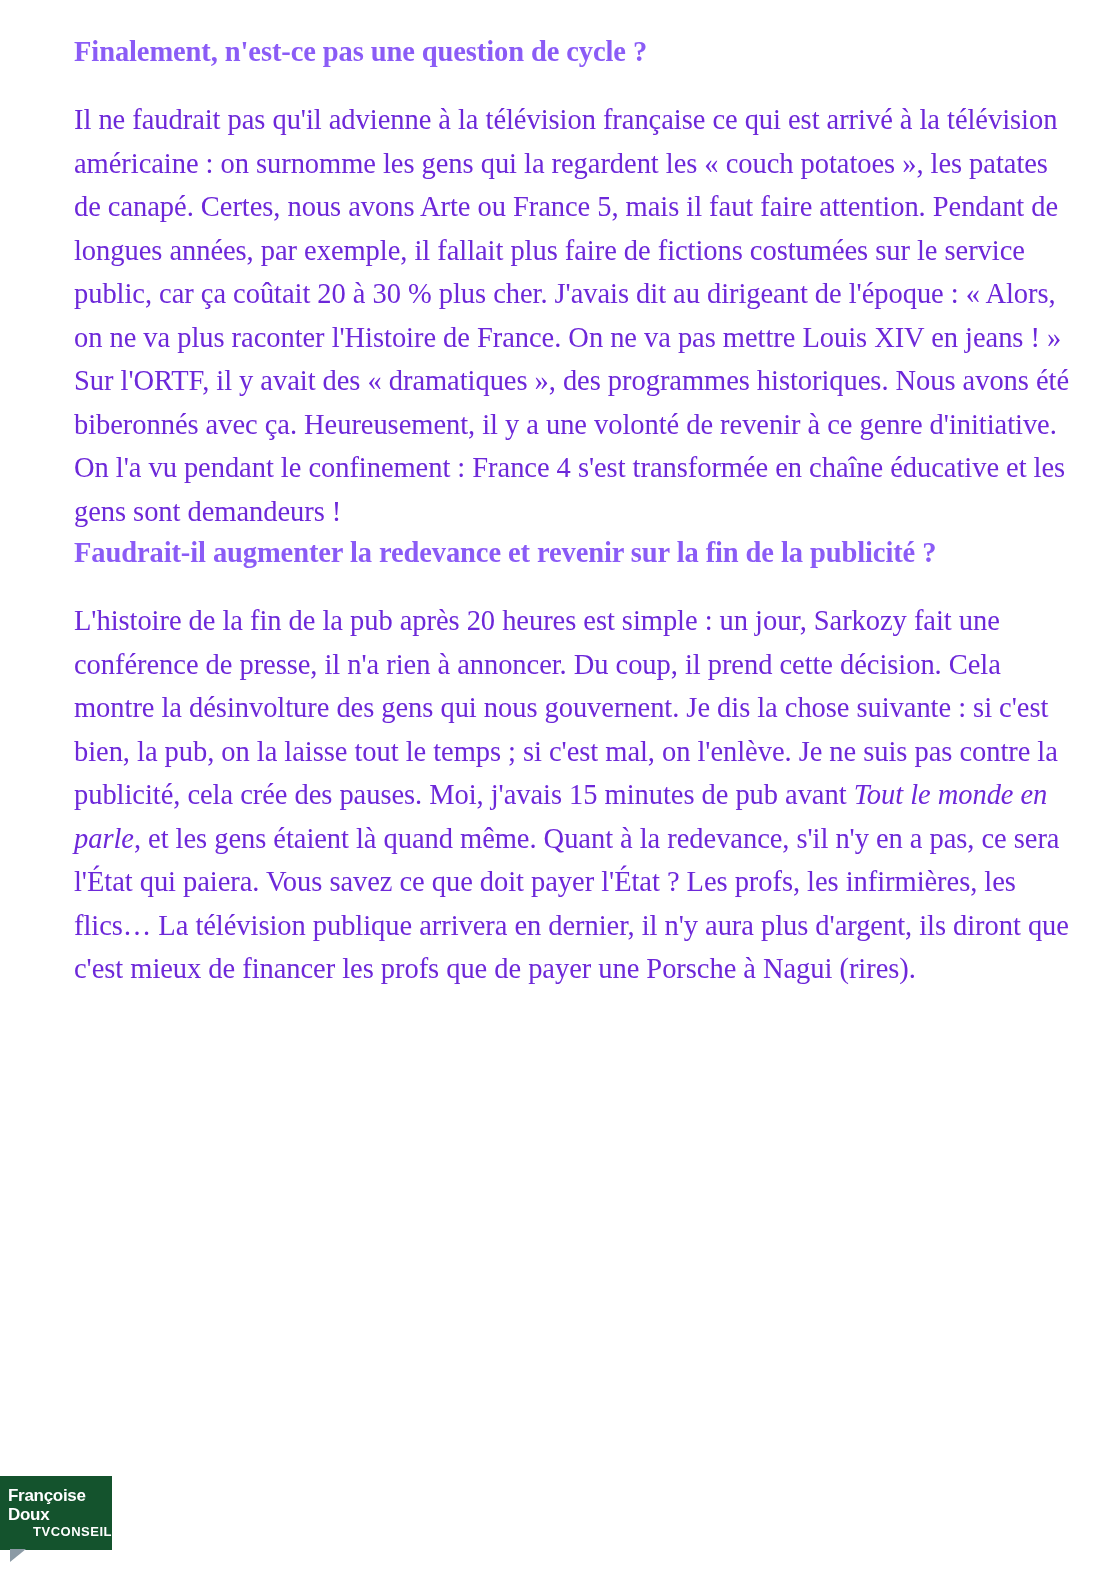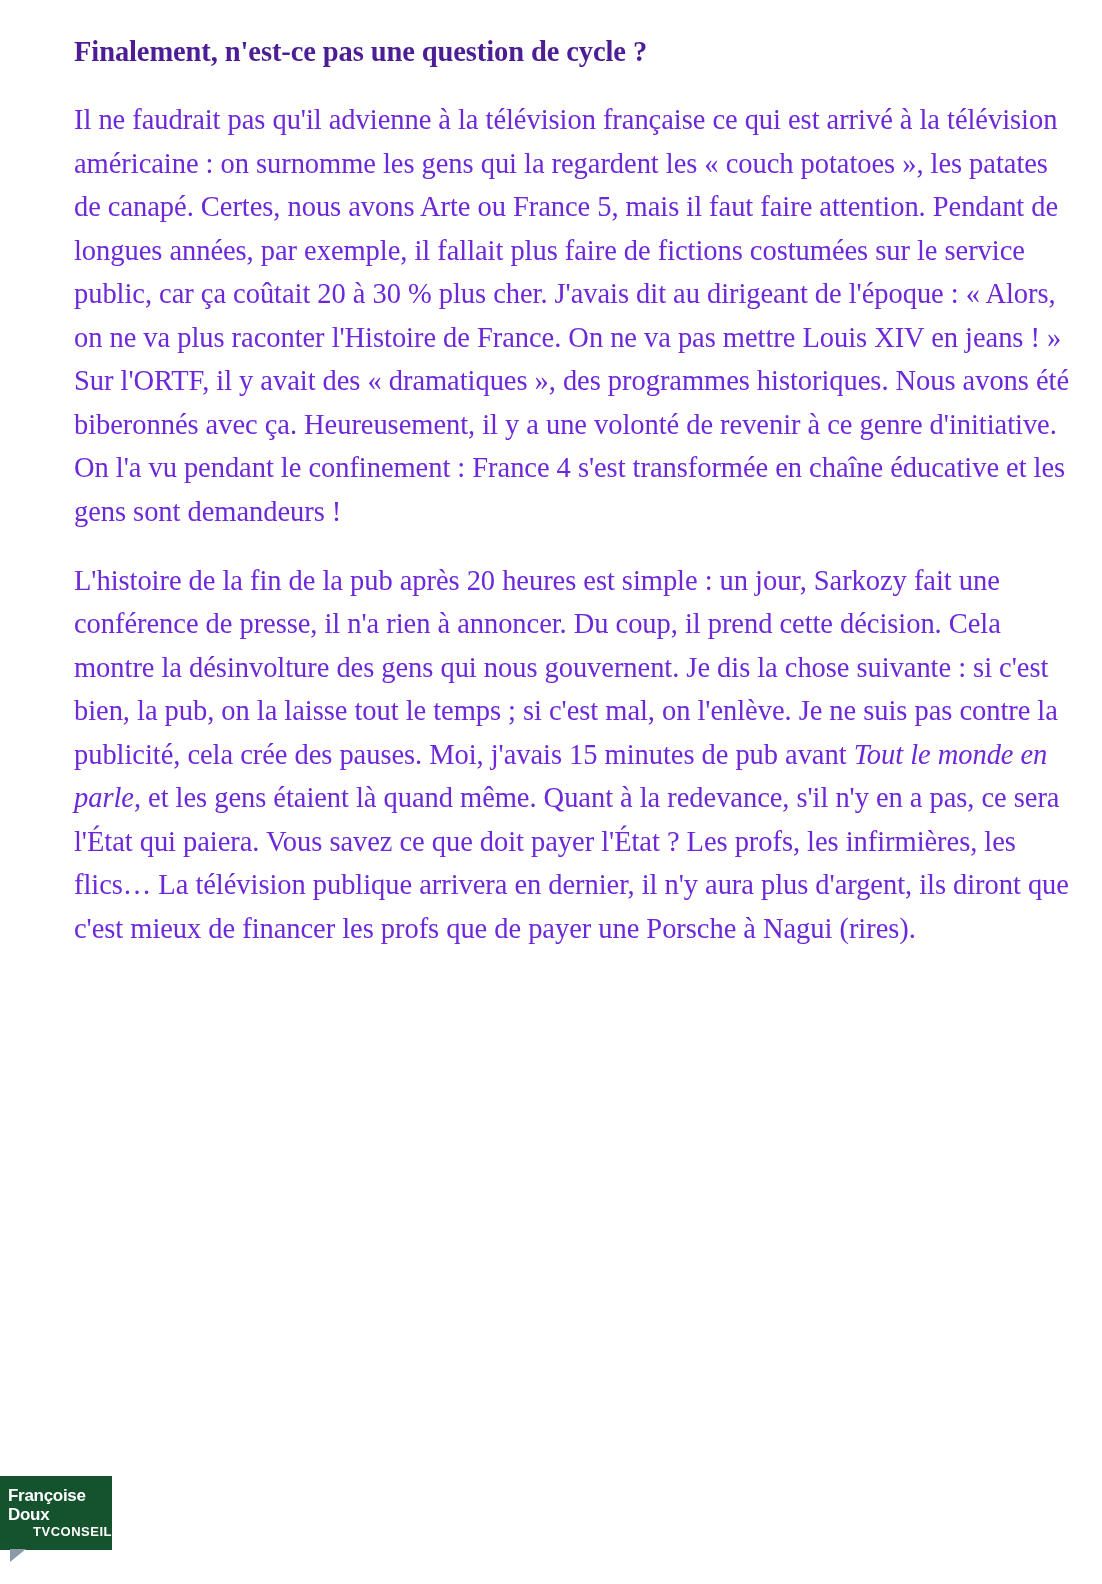--- a/index.html
+++ b/index.html
@@ -27,21 +27,21 @@
   .article {
     width: 1000px;
   }
   h2.q {
     font-family: "Liberation Serif", "DejaVu Serif", serif;
     font-weight: bold;
     font-size: 28.5px;
     line-height: 1.42;
     margin: 0 0 0 0;
     letter-spacing: -0.1px;
-    color: #4c1d95;
+    color: #8b5cf6;
   }
   .q-first {
     padding-top: 14px;
   }
   p.body {
     font-family: "Liberation Serif", "DejaVu Serif", serif;
     font-size: 28.5px;
     line-height: 1.525;
     margin: 26px 0 0 0;
     color: #6d28d9;
@@ -96,20 +96,21 @@
 </head>
 <body>
 
 <div class="page">
   <div class="article">
 
     <h2 class="q q-first">Finalement, n'est-ce pas une question de cycle ?</h2>
 
     <p class="body">Il ne faudrait pas qu'il advienne à la télévision française ce qui est arrivé à la télévision américaine : on surnomme les gens qui la regardent les « couch potatoes », les patates de canapé. Certes, nous avons Arte ou France 5, mais il faut faire attention. Pendant de longues années, par exemple, il fallait plus faire de fictions costumées sur le service public, car ça coûtait 20 à 30 % plus cher. J'avais dit au dirigeant de l'époque : « Alors, on ne va plus raconter l'Histoire de France. On ne va pas mettre Louis XIV en jeans ! » Sur l'ORTF, il y avait des « dramatiques », des programmes historiques. Nous avons été biberonnés avec ça. Heureusement, il y a une volonté de revenir à ce genre d'initiative. On l'a vu pendant le confinement : France 4 s'est transformée en chaîne éducative et les gens sont demandeurs !</p>
 
+    <h2 class="q block-gap">Faudrait-il augmenter la redevance et revenir sur la fin de la publicité ?</h2>
 
     <p class="body"><span>L'histoire de la fin de la pub après 20 heures est simple : un jour, Sarkozy fait une conférence de presse, il n'a rien à annoncer. Du coup, il prend cette décision. Cela montre la désinvolture des gens qui nous gouvernent. Je dis la chose suivante : si c'est bien, la pub, on la laisse tout le temps ; si c'est mal, on l'enlève. Je ne suis pas contre la publicité, cela crée des pauses. Moi, j'avais 15 minutes de pub avant </span><span class="italic">Tout le monde en parle</span><span>, et les gens étaient là quand même. Quant à la redevance, s'il n'y en a pas, ce sera l'État qui paiera. Vous savez ce que doit payer l'État ? Les profs, les infirmières, les flics… La télévision publique arrivera en dernier, il n'y aura plus d'argent, ils diront que c'est mieux de financer les profs que de payer une Porsche à Nagui (rires).</span></p>
 
   </div>
 </div>
 
 <div class="watermark">
   <div class="wm-name">Françoise Doux</div>
   <div class="wm-sub">TVCONSEIL</div>
 </div>

